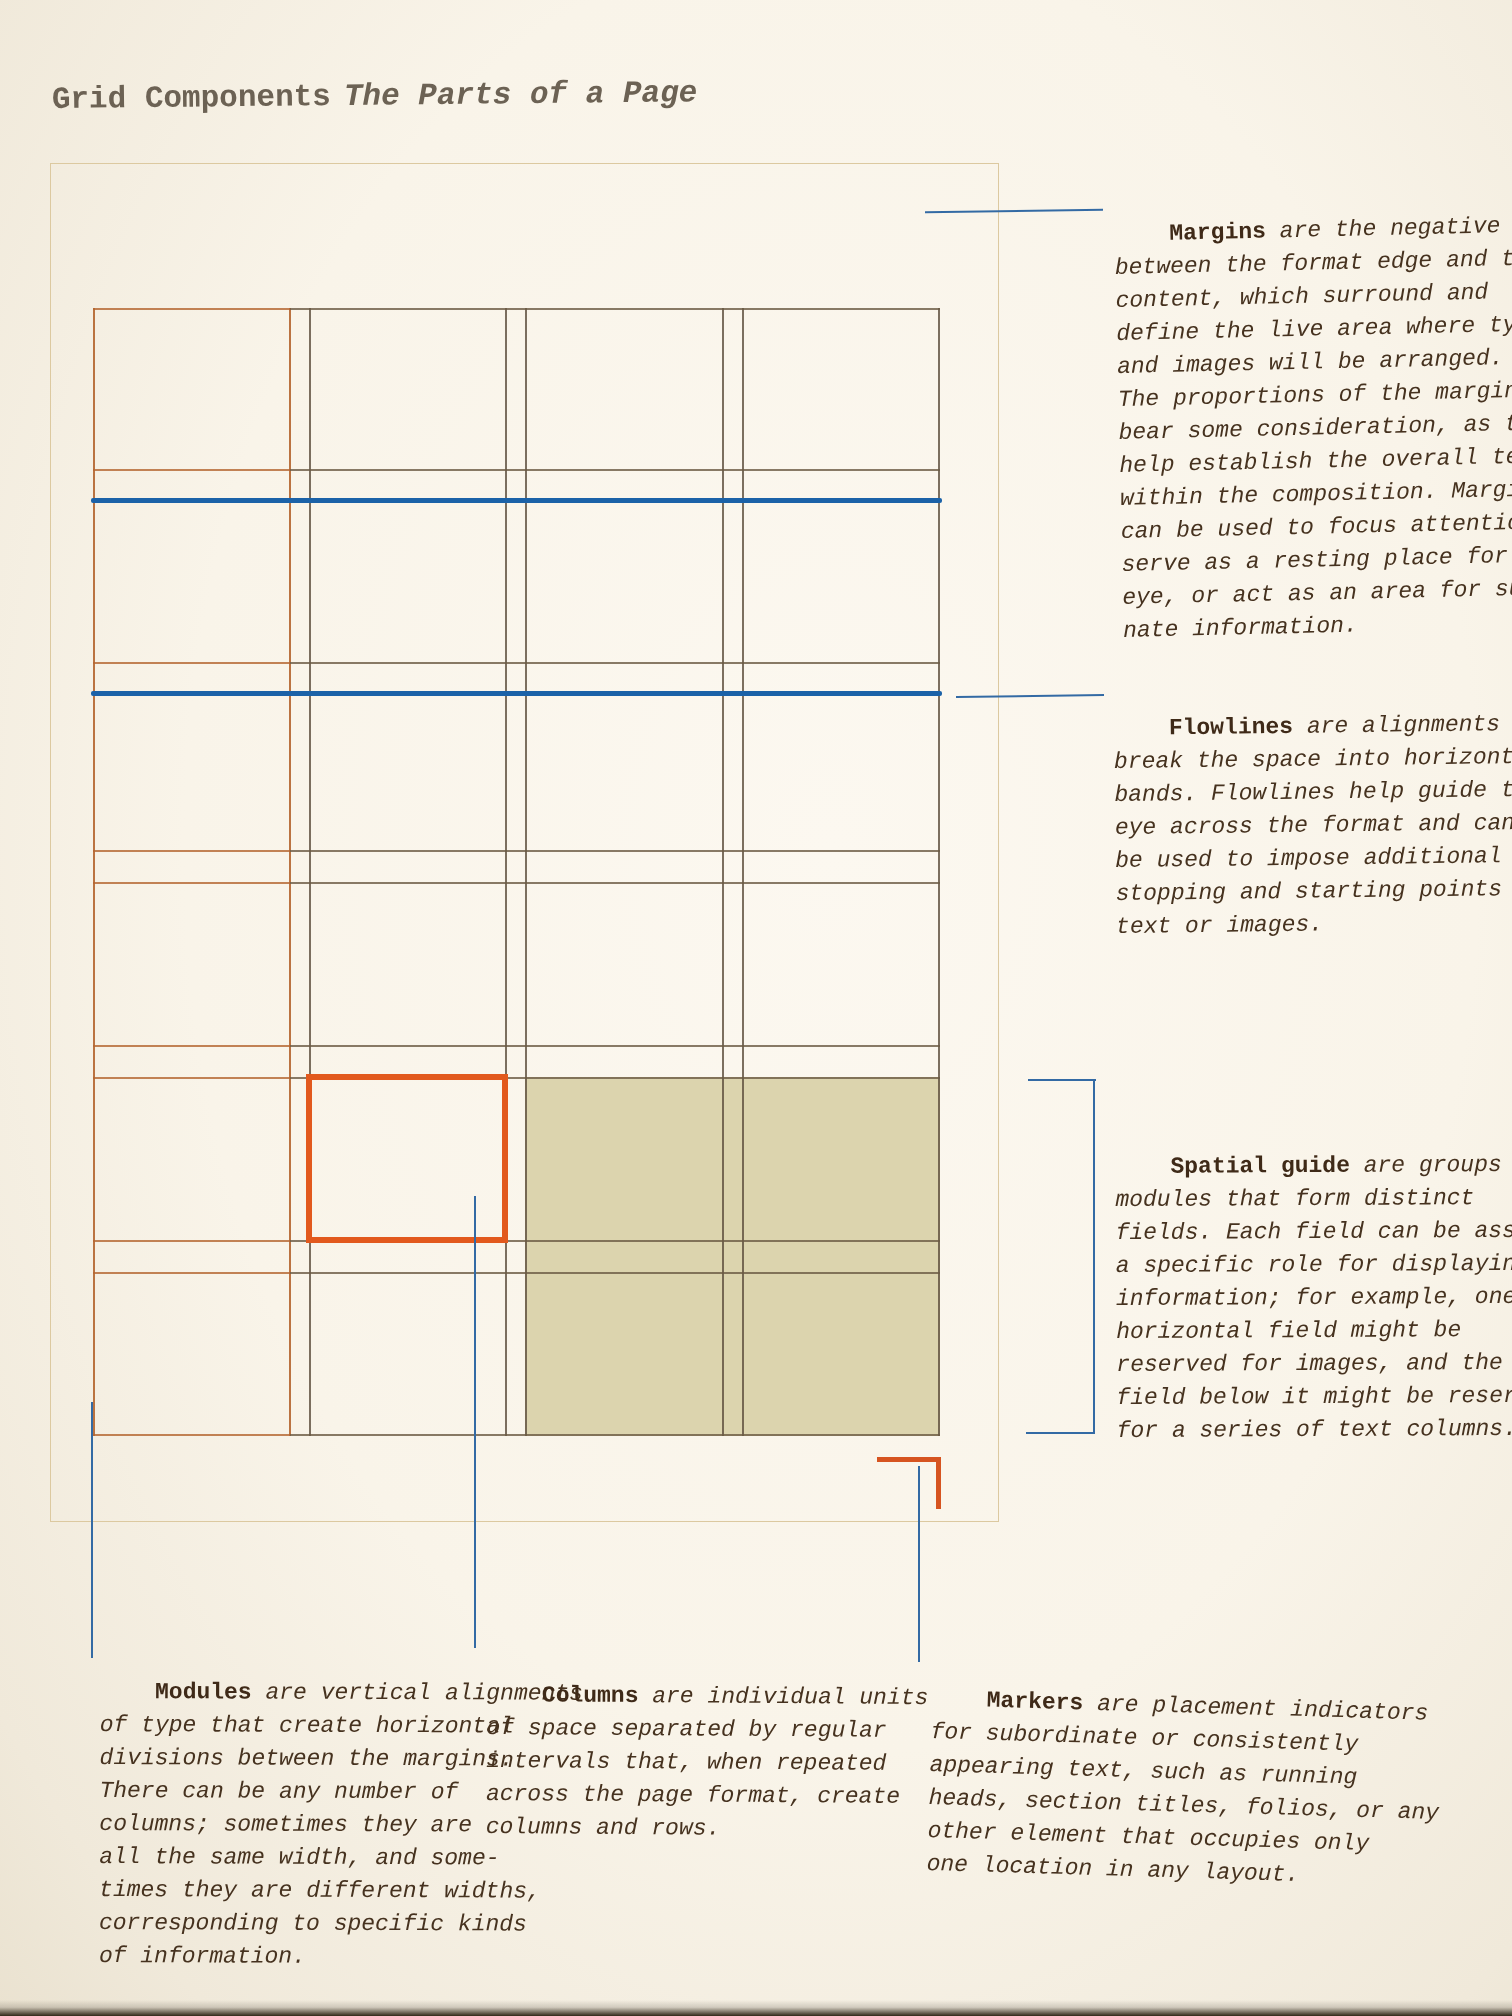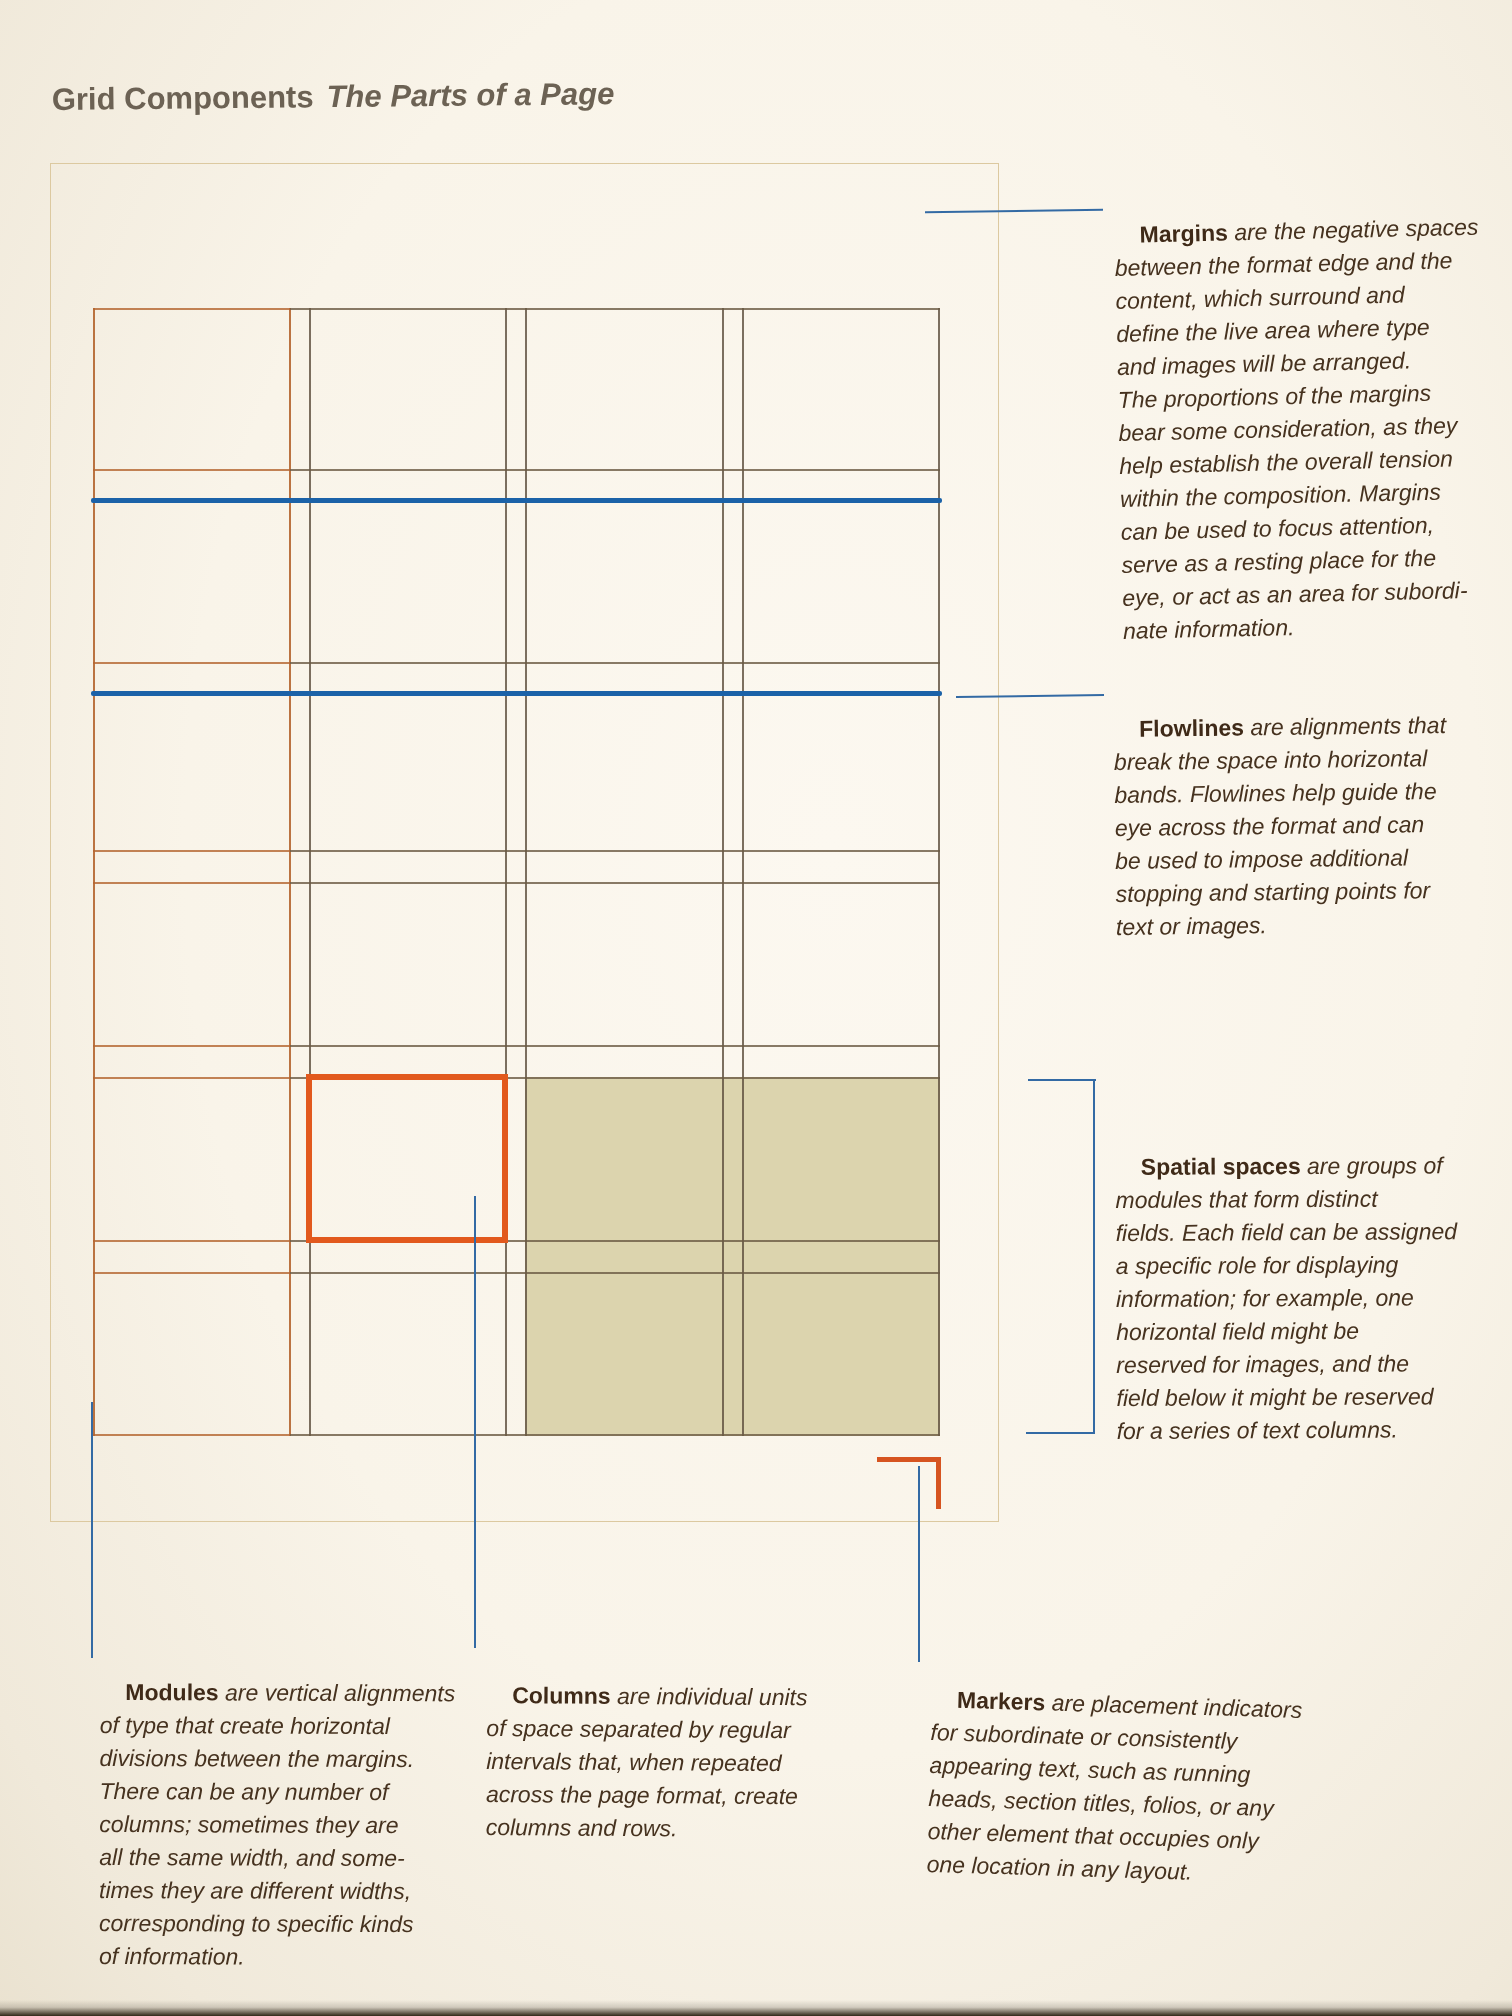--- a/index.html
+++ b/index.html
@@ -1,19 +1,19 @@
 <!DOCTYPE html>
 <html><head>
 <meta charset="utf-8">
 <style>
   html,body{margin:0;padding:0;background:#e8e2d4;}
   .page{
     position:relative;width:1512px;height:2016px;overflow:hidden;
     background:radial-gradient(ellipse at 55% 42%, #fcf8f0 0%, #f9f4e9 55%, #f0e9da 88%, #eae2d0 100%);
-    font-family:Liberation Sans, sans-serif;
+    font-family:Liberation Mono, monospace;
   }
   .edge-shadow{position:absolute;left:0;right:0;bottom:0;height:16px;
     background:linear-gradient(180deg, rgba(50,40,30,0) 0%, rgba(50,40,30,.18) 45%, #312818 100%);}
   .title{position:absolute;left:52px;top:82px;font-size:31px;color:#6c6254;
     transform:rotate(-0.6deg);transform-origin:left bottom;white-space:nowrap;}
   .title .t-bold{font-weight:bold;font-style:normal;}
   .title .t-ital{font-style:italic;margin-left:13px;font-weight:600;}
   .format-rect{position:absolute;left:50px;top:163px;width:947px;height:1357px;
     border:1px solid #dcc9a0;}
   .grid{position:absolute;left:93px;top:308px;width:847px;height:1128px;}
@@ -104,21 +104,21 @@
     <span class="lead">Flowlines</span><span> are alignments that
 break the space into horizontal
 bands. Flowlines help guide the
 eye across the format and can
 be used to impose additional
 stopping and starting points for
 text or images.</span>
   </div>
 
   <div class="note" style="left:1115px;top:1118px;width:380px;transform:rotate(-0.3deg)">
-    <span class="lead">Spatial spaces</span><span> are groups of
+    <span class="lead">Spatial guide</span><span> are groups of
 modules that form distinct
 fields. Each field can be assigned
 a specific role for displaying
 information; for example, one
 horizontal field might be
 reserved for images, and the
 field below it might be reserved
 for a series of text columns.</span>
   </div>
 

